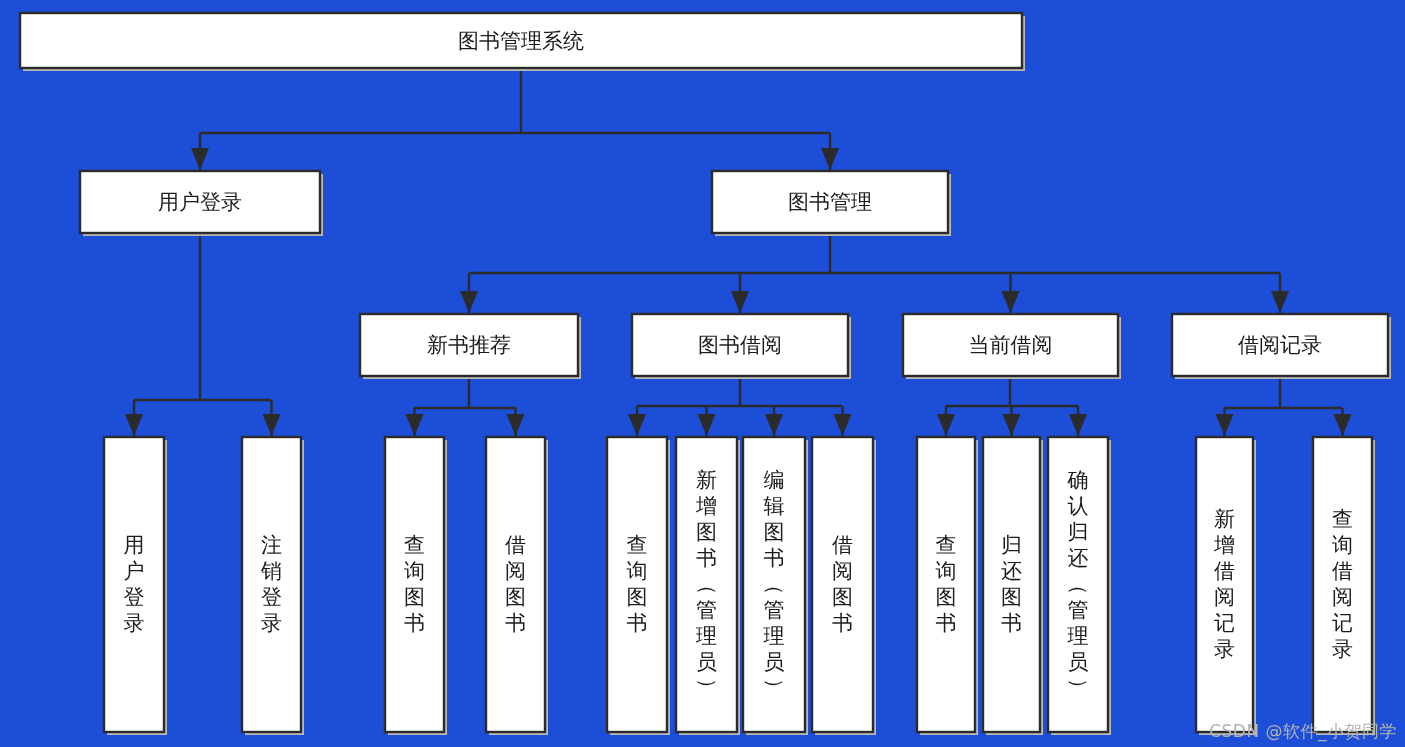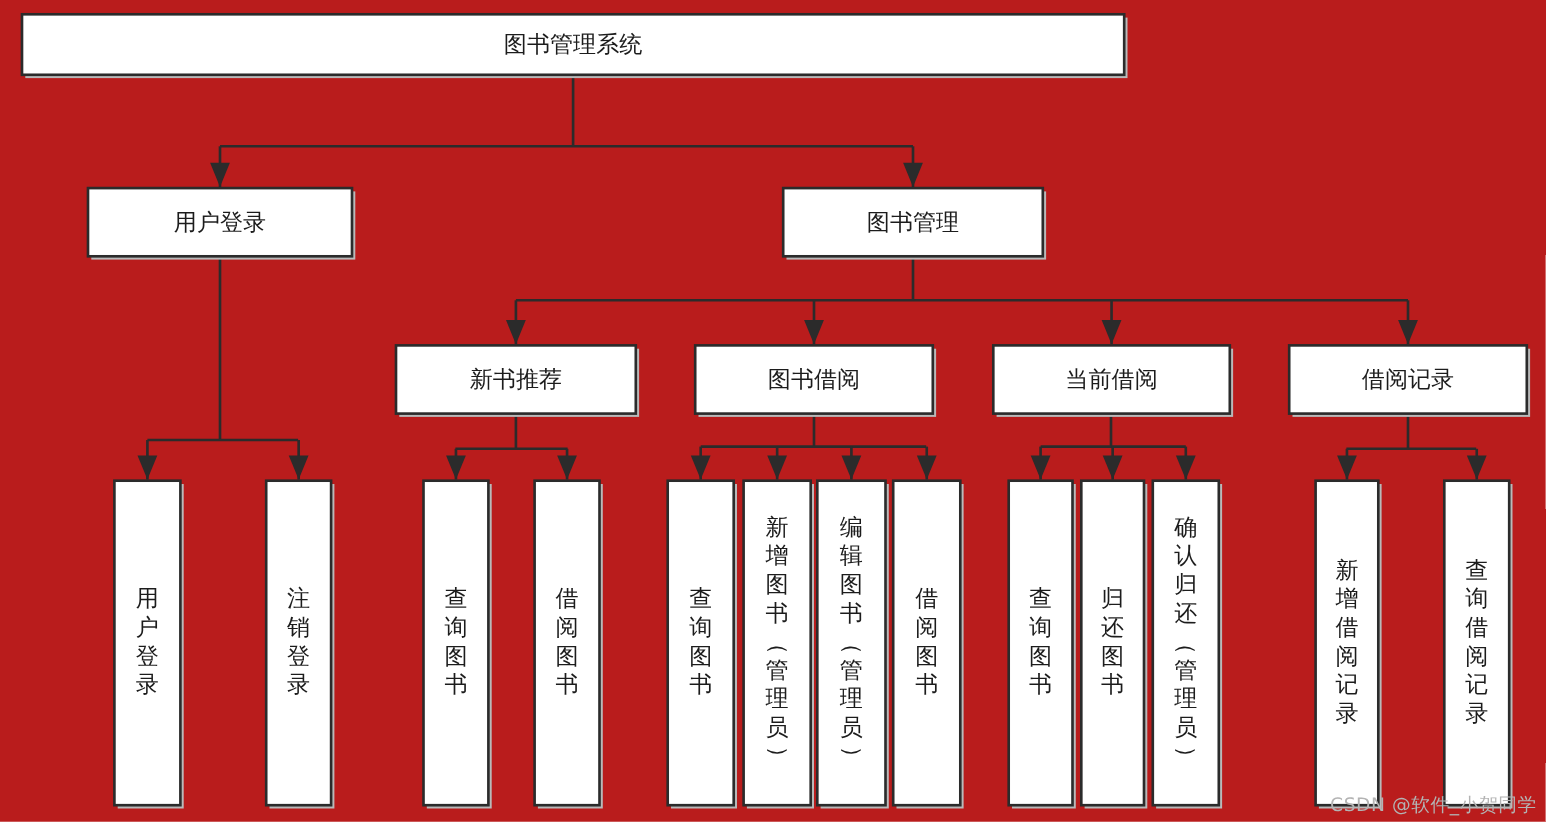--- a/index.html
+++ b/index.html
@@ -12,21 +12,21 @@
     font-family: "Liberation Sans", "DejaVu Sans", sans-serif;
     width: 1405px;
     height: 747px;
     overflow: hidden;
     position: relative;
   }
   #diagram-root {
     position: relative;
     width: 1405px;
     height: 747px;
-    background: #b91c1c;
+    background: #1d4ed8;
   }
   svg#flow-svg {
     position: absolute;
     left: 0;
     top: 0;
     width: 1405px;
     height: 747px;
     display: block;
   }
   .node-box {

